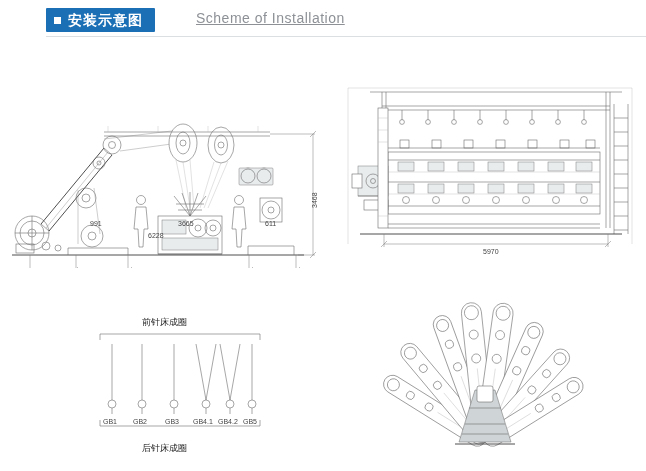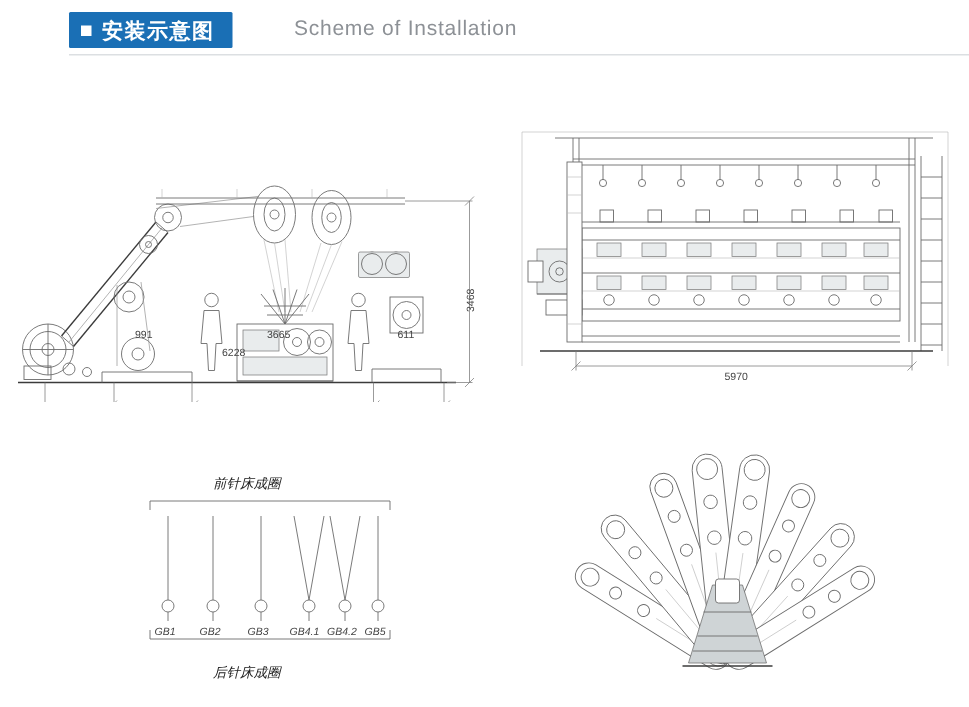--- a/index.html
+++ b/index.html
@@ -29,21 +29,21 @@
     letter-spacing:1px;
     display:flex;
     align-items:center;
     border-radius:1px;
   }
   .title-badge .sq{
     display:inline-block;width:7px;height:7px;background:#ffffff;margin-right:7px;
   }
   .title-en{
     position:absolute;left:160px;top:10px;
-    font-size:14px;color:#8d9196;letter-spacing:0.5px;
+    font-size:14px;color:#8d9196;letter-spacing:0.5px;text-decoration:underline;
   }
   .header-rule{
     position:absolute;left:10px;top:36px;width:626px;height:1px;background:#dcdfe2;
   }
 
   
   .panel{position:absolute;}
   svg{display:block;}
   .ln{stroke:#6b6b6b;stroke-width:0.6;fill:none;}
   .ln-d{stroke:#9a9a9a;stroke-width:0.5;fill:none;}
@@ -331,21 +331,21 @@
       <line class="dim" x1="44" y1="196" x2="268" y2="196"></line>
       <line class="dim" x1="41" y1="199" x2="47" y2="193"></line>
       <line class="dim" x1="265" y1="199" x2="271" y2="193"></line>
       <line class="dim" x1="44" y1="186" x2="44" y2="199"></line>
       <line class="dim" x1="268" y1="186" x2="268" y2="199"></line>
     </svg>
 
     <div class="flatlabel" style="left:143px;top:200px;">5970</div>
   </div>
 
-  <div class="panel" style="left:70px;top:300px;width:260px;height:160px;font-style:italic;">
+  <div class="panel" style="left:70px;top:300px;width:260px;height:160px;">
     <svg width="260" height="160" viewBox="0 0 260 160">
 
       <line class="ln" x1="30" y1="34" x2="190" y2="34"></line>
       <line class="ln" x1="30" y1="34" x2="30" y2="40"></line>
       <line class="ln" x1="190" y1="34" x2="190" y2="40"></line>
 
       <line class="ln" x1="30" y1="126" x2="190" y2="126"></line>
       <line class="ln" x1="30" y1="120" x2="30" y2="126"></line>
       <line class="ln" x1="190" y1="120" x2="190" y2="126"></line>
 

